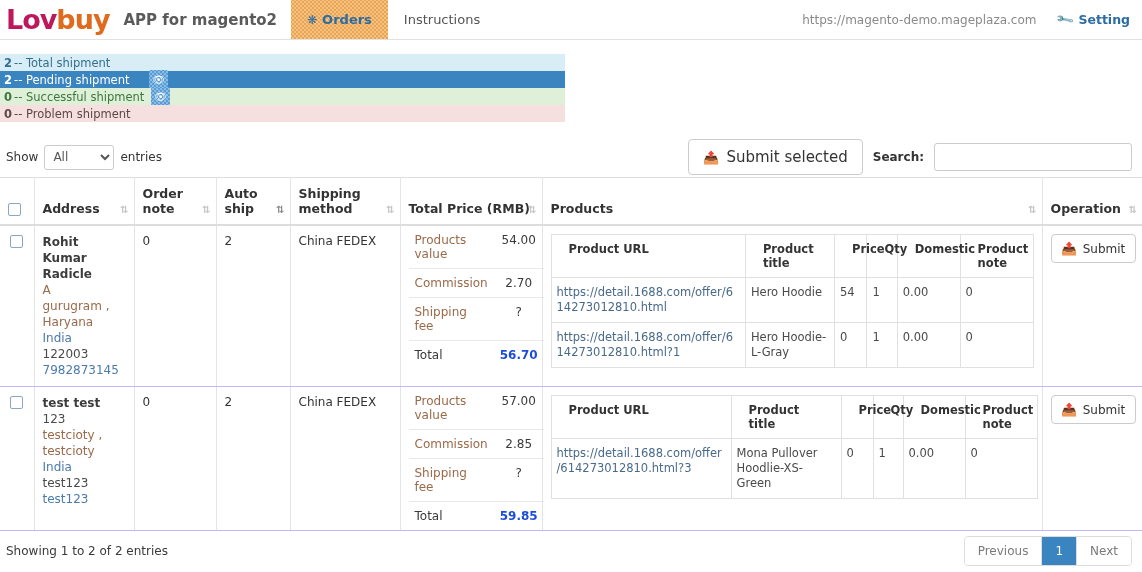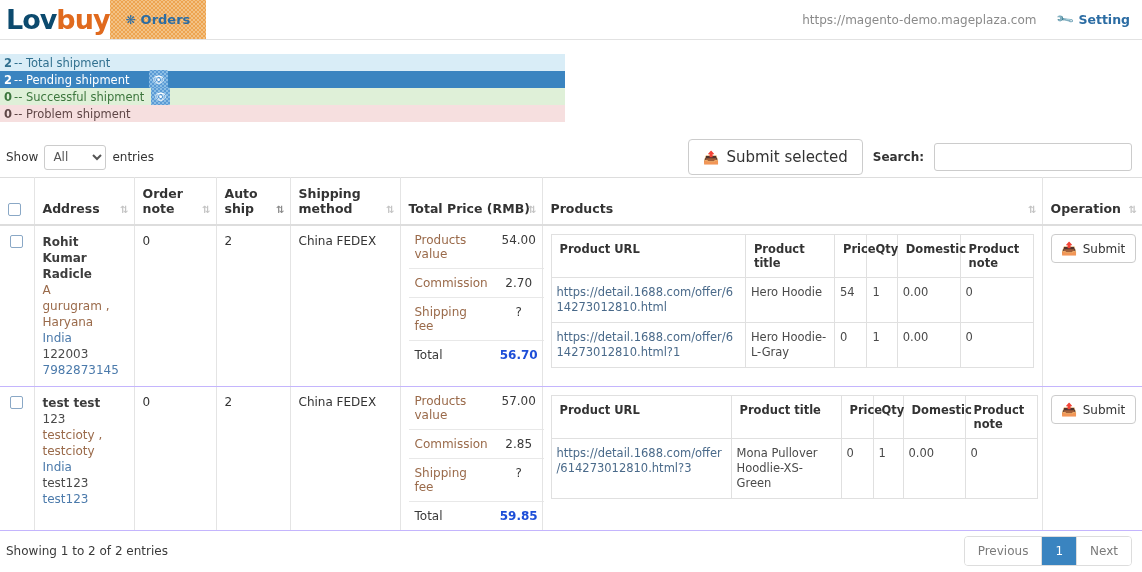--- a/index.html
+++ b/index.html
@@ -23,21 +23,21 @@
   }
   .brand-logo {
     display: flex; align-items: center;
     padding-left: 6px;
     font-family: "DejaVu Sans", "Liberation Sans", sans-serif;
     font-size: 27px;
     font-weight: bold;
     letter-spacing: -1px;
     line-height: 1;
   }
-  .logo-lov { color: #0c4a6e; }
+  .logo-lov { color: #be185d; }
   .logo-b { color: #e06a1e; }
   .app-title {
     display: flex; align-items: center;
     padding: 0 14px 0 14px;
     font-size: 15px;
     font-weight: bold;
     color: #5a5a5a;
   }
   .nav-tabs { display: flex; align-items: stretch; }
   .nav-tab {
@@ -118,21 +118,21 @@
     padding-left: 6px;
   }
   .len-select {
     font-family: "DejaVu Sans", "Liberation Sans", sans-serif;
     font-size: 12px;
     padding: 3px 4px;
     border: 1px solid #cccccc;
     border-radius: 3px;
     background: #ffffff;
     color: #555;
-    width: 62px;
+    width: 70px;
     height: 25px;
     cursor: pointer;
   }
   .controls-right {
     margin-left: auto;
     display: flex; align-items: center;
     gap: 10px;
     padding-right: 10px;
   }
   .btn-submit-selected {
@@ -226,21 +226,21 @@
 
   
   table.prod {
     border-collapse: collapse;
     width: 100%;
     font-size: 11.5px;
     table-layout: fixed;
   }
   table.prod th {
     border: 1px solid #e0e0e0;
-    padding: 7px 8px;
+    padding: 7px 17px;
     text-align: left;
     font-weight: bold;
     color: #333333;
     vertical-align: top;
     font-size: 11.5px;
   }
   table.prod td {
     border: 1px solid #e0e0e0;
     padding: 7px 5px;
     vertical-align: top;
@@ -289,24 +289,28 @@
   .pg.current { background: #3a84c0; color: #ffffff; }
 </style>
 </head>
 <body>
 
 <div class="topbar">
   <div class="brand-logo">
     <span class="logo-lov">Lov</span>
       <span class="logo-b">buy</span>
   </div>
+  <div class="app-title">APP for magento2</div>
   <div class="nav-tabs">
     <a class="nav-tab active">
       <span class="tabicon">❋</span>
       <span>Orders</span>
+    </a>
+    <a class="nav-tab">
+      <span>Instructions</span>
     </a>
   </div>
   <div class="topbar-right">
     <span class="demo-url">https://magento-demo.mageplaza.com</span>
     <a class="setting-link">
       <span class="wrench">🔧</span>
       <span>Setting</span>
     </a>
   </div>
 </div>

